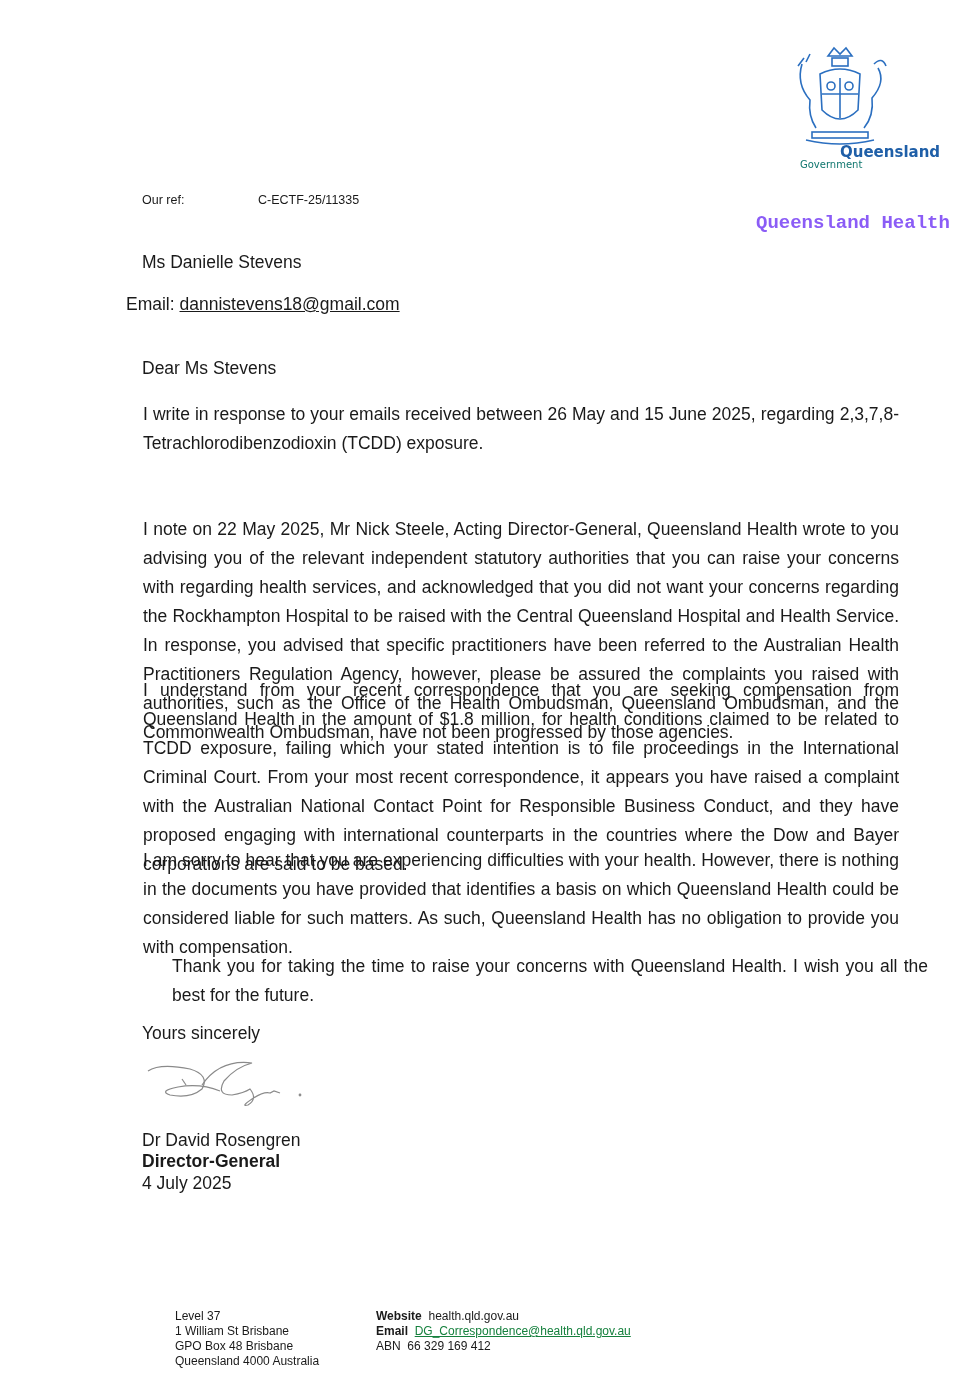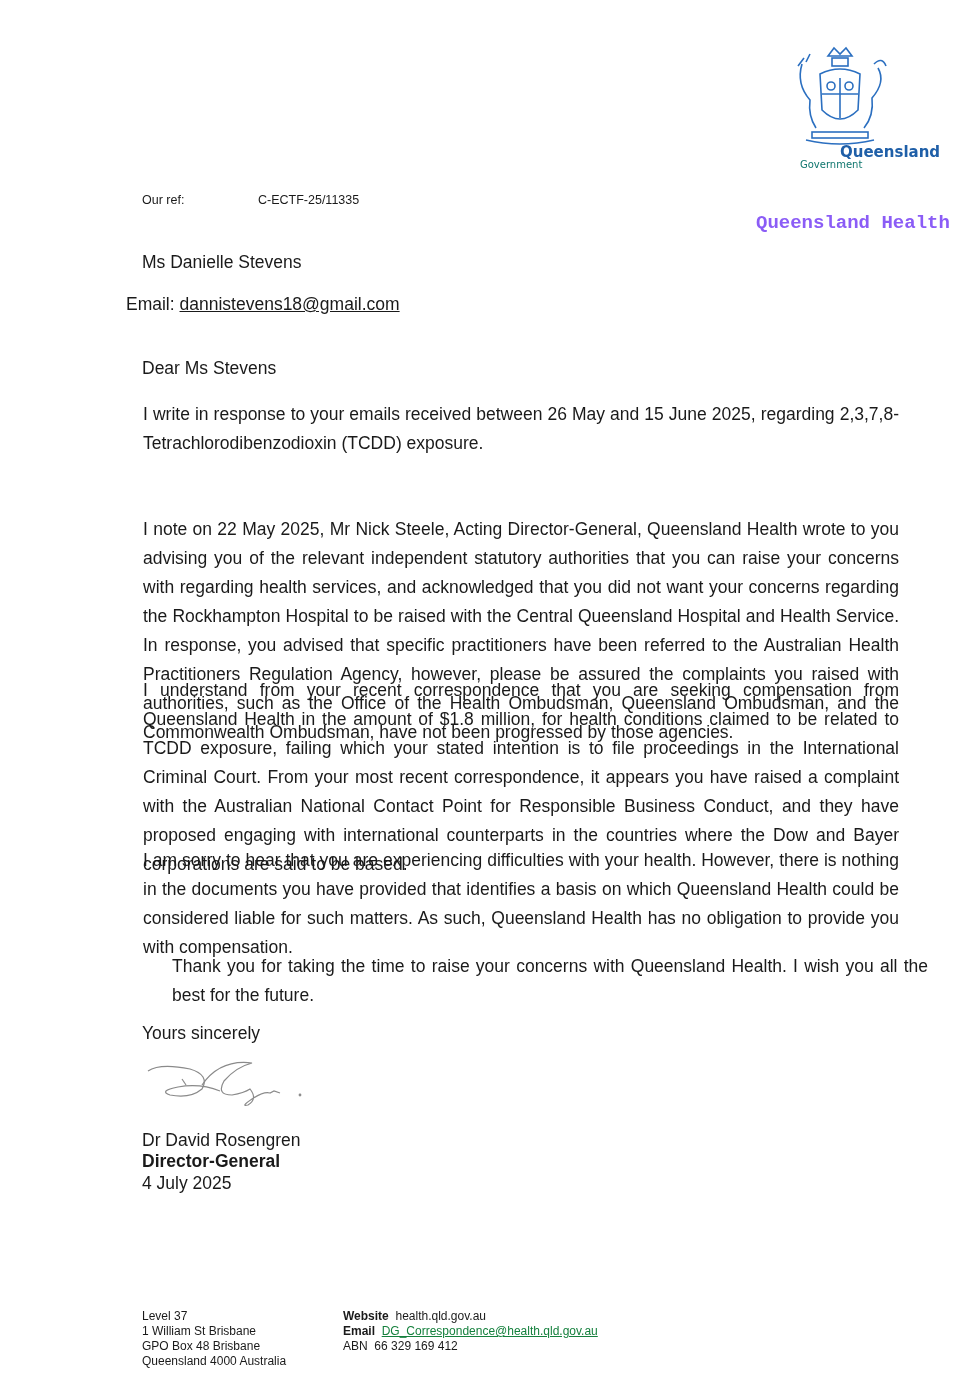--- a/index.html
+++ b/index.html
@@ -19,21 +19,21 @@
   .para { left: 143px; width: 756px; font-size: 17.5px; line-height: 29px; text-align: justify; }
   .p1 { top: 400px; }
   .p2 { top: 479px; margin-top: 36px; }
   .p3 { top: 676px; }
   .p4 { top: 846px; }
   .p5 { top: 952px; margin-left: 29px; }
   .closing { left: 142px; top: 1023px; font-size: 17.5px; }
   .sig { left: 140px; top: 1055px; width: 170px; height: 60px; }
   .signame { left: 142px; top: 1130px; font-size: 17.5px; line-height: 21.3px; }
   .sigtitle { font-weight: bold; }
-  .footer { font-size: 12px; line-height: 15px; color: #1a1a1a; }
+  .footer { font-size: 12px; line-height: 15px; color: #1a1a1a; margin-left: 33px; }
   .f-left { left: 142px; top: 1309px; }
   .f-right { left: 343px; top: 1309px; }
   .f-right b { font-weight: bold; }
   .f-right a { color: #15803d; text-decoration: underline; }
 </style>
 </head>
 <body>
 
 <svg class="abs logo" viewBox="0 0 100 110">
   <g fill="none" stroke="#2b6fc0" stroke-width="1.6">

